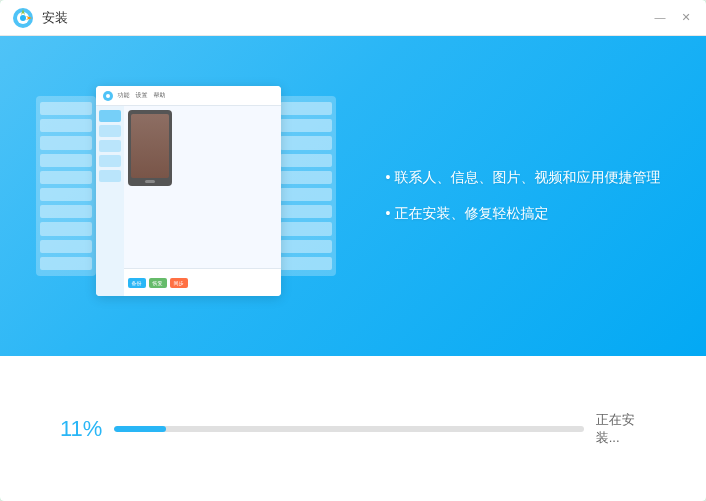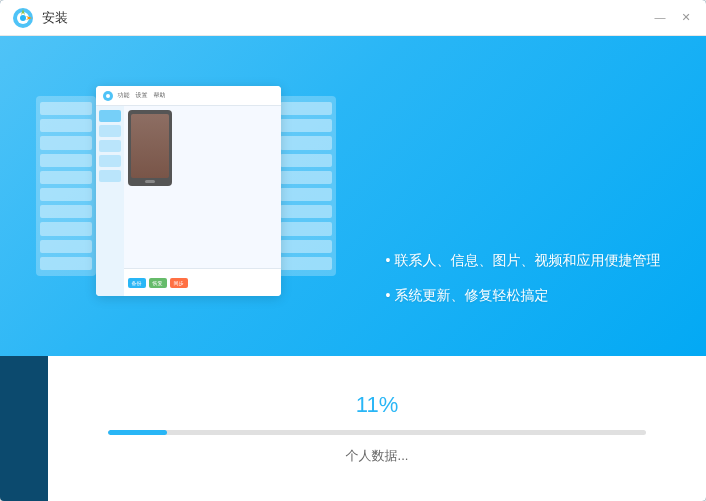--- a/index.html
+++ b/index.html
@@ -10,21 +10,21 @@
       background: #f0f0f0;
       font-family: 'Microsoft YaHei', SimHei, sans-serif;
       display: flex;
       align-items: center;
       justify-content: center;
     }
 
     .window {
       width: 706px;
       height: 501px;
-      background: #0c4a6e;
+      background: #86efac;
       border-radius: 4px;
       box-shadow: 0 2px 16px rgba(0,0,0,0.18);
       display: flex;
       flex-direction: column;
       overflow: hidden;
     }
 
     .title-bar {
       height: 36px;
       background: #fff;
@@ -85,21 +85,21 @@
       display: flex;
       align-items: center;
       justify-content: center;
       padding: 20px 40px;
       position: relative;
       min-height: 0;
     }
 
     .content-area {
       display: flex;
-      align-items: flex-end;
+      align-items: center;
       justify-content: center;
       gap: 60px;
       width: 100%;
     }
 
     
     .mockup-container {
       position: relative;
       width: 280px;
       height: 220px;
@@ -316,26 +316,24 @@
       line-height: 1.4;
       text-shadow: 0 1px 2px rgba(0,0,0,0.1);
     }
 
     
     .bottom-section {
       height: 145px;
       background: #fff;
       flex-shrink: 0;
       display: flex;
-      flex-direction: column;
       align-items: center;
       justify-content: center;
       gap: 12px;
       padding: 36px 60px;
-      margin-left: 48px;
     }
 
     .progress-percent {
       font-size: 22px;
       color: #29b6f6;
       font-weight: 500;
     }
 
     .progress-bar-container {
       width: 100%;
@@ -451,27 +449,27 @@
                 <div class="ui-bottom-btn" style="background:#66bb6a;">恢复</div>
                 <div class="ui-bottom-btn" style="background:#ff7043;">同步</div>
               </div>
             </div>
           </div>
         </div>
       </div>
 
       <div class="feature-list" id="feature-list">
       <div class="feature-item">• 联系人、信息、图片、视频和应用便捷管理</div>
-          <div class="feature-item">• 系统更新、修复轻松搞定</div>
+          <div class="feature-item">• 正在安装、修复轻松搞定</div>
         </div>
 
     </div>
   </div>
 
   <div class="bottom-section">
     <div class="progress-percent">11%</div>
     <div class="progress-bar-container">
       <div class="progress-bar-fill" id="progress-fill" style="width: 11%;"></div>
     </div>
-    <div class="progress-status">个人数据...</div>
+    <div class="progress-status">正在安装...</div>
   </div>
 
 </div>
 
 </body></html>

